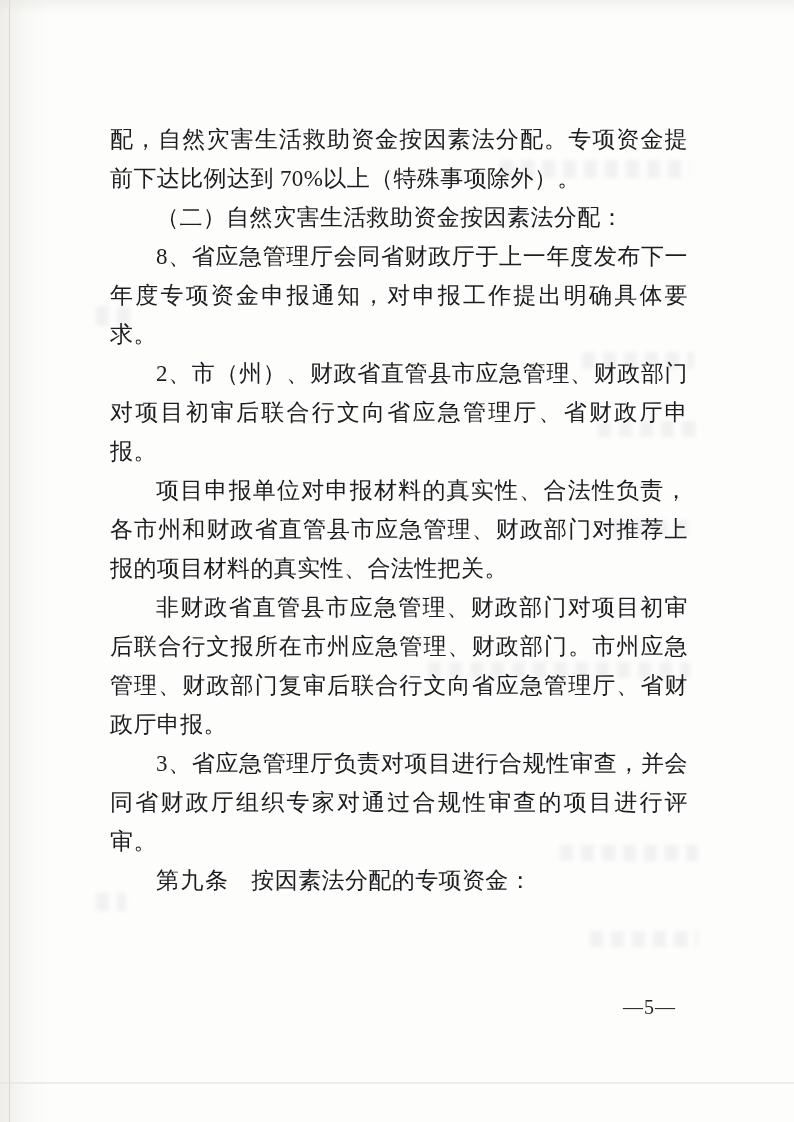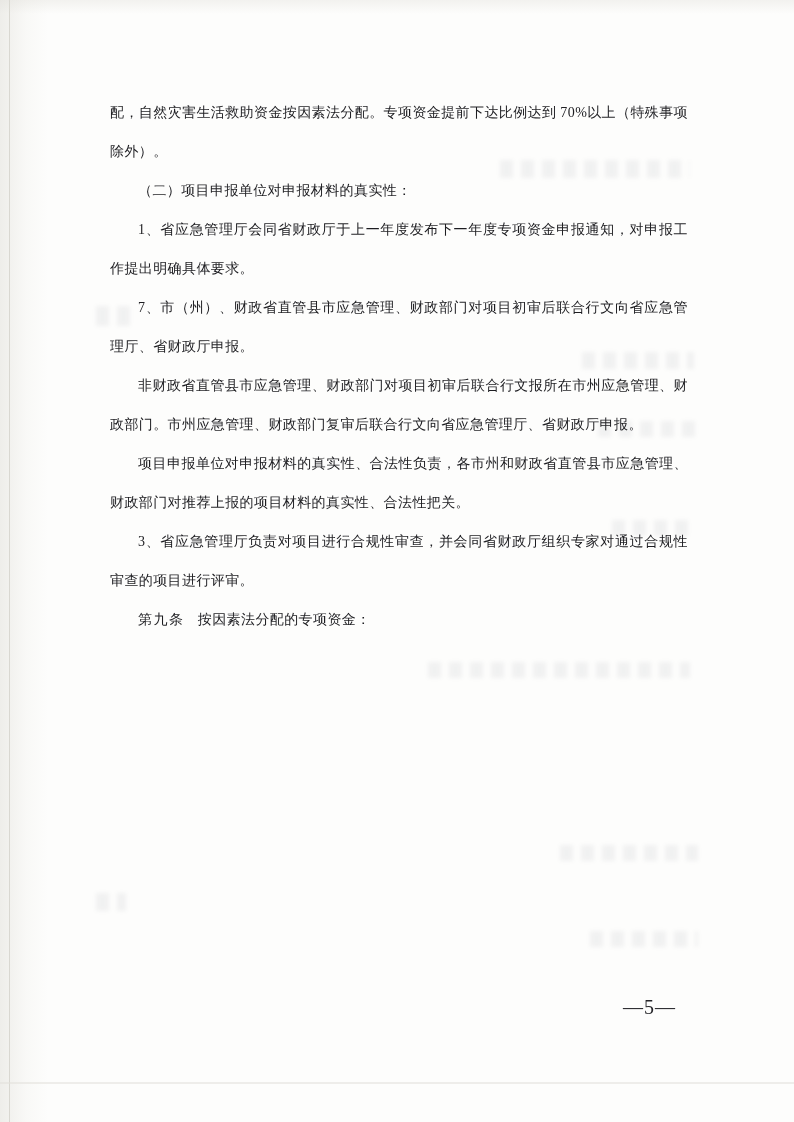--- a/index.html
+++ b/index.html
@@ -49,23 +49,23 @@
     position: absolute;
     left: 0; top: 1082px;
     width: 794px; height: 2px;
     background: rgba(226,224,218,0.55);
   }
 
   
   .text-block {
     position: absolute;
     left: 110px;
-    top: 93px;
+    top: 120px;
     width: 578px;
-    font-size: 14px;
+    font-size: 23px;
     line-height: 39px;
     letter-spacing: 0.4px;
     color: #1d1d21;
     text-align: justify;
   }
   .text-block p { margin: 0; }
   .text-block p.indent { text-indent: 2em; }
 
   .article-lead {
     font-family: "Liberation Sans", "DejaVu Sans", sans-serif;
@@ -119,25 +119,25 @@
   <div class="ghost g3"></div>
   <div class="ghost g4"></div>
   <div class="ghost g5"></div>
   <div class="ghost g6"></div>
   <div class="ghost g7"></div>
   <div class="ghost g8"></div>
   <div class="ghost g9"></div>
 
   <div class="text-block">
     <p>配，自然灾害生活救助资金按因素法分配。专项资金提前下达比例达到 70%以上（特殊事项除外）。</p>
-    <p class="indent">（二）项目申报单位对申报材料的真实性：</p>
-    <p class="indent">1、省应急管理厅会同省财政厅于上一年度发布下一年度专项资金申报通知，对申报工作提出明确具体要求。</p>
-    <p class="indent">7、市（州）、财政省直管县市应急管理、财政部门对项目初审后联合行文向省应急管理厅、省财政厅申报。</p>
+    <p class="indent">（二）自然灾害生活救助资金按因素法分配：</p>
+    <p class="indent">8、省应急管理厅会同省财政厅于上一年度发布下一年度专项资金申报通知，对申报工作提出明确具体要求。</p>
+    <p class="indent">2、市（州）、财政省直管县市应急管理、财政部门对项目初审后联合行文向省应急管理厅、省财政厅申报。</p>
+    <p class="indent">项目申报单位对申报材料的真实性、合法性负责，各市州和财政省直管县市应急管理、财政部门对推荐上报的项目材料的真实性、合法性把关。</p>
     <p class="indent">非财政省直管县市应急管理、财政部门对项目初审后联合行文报所在市州应急管理、财政部门。市州应急管理、财政部门复审后联合行文向省应急管理厅、省财政厅申报。</p>
-    <p class="indent">项目申报单位对申报材料的真实性、合法性负责，各市州和财政省直管县市应急管理、财政部门对推荐上报的项目材料的真实性、合法性把关。</p>
     <p class="indent">3、省应急管理厅负责对项目进行合规性审查，并会同省财政厅组织专家对通过合规性审查的项目进行评审。</p>
     <p class="indent">
       <span class="article-lead">第九条</span><span class="article-rest">按因素法分配的专项资金：</span>
     </p>
   </div>
 
   <div class="page-number">—5—</div>
 
 </div>
 

